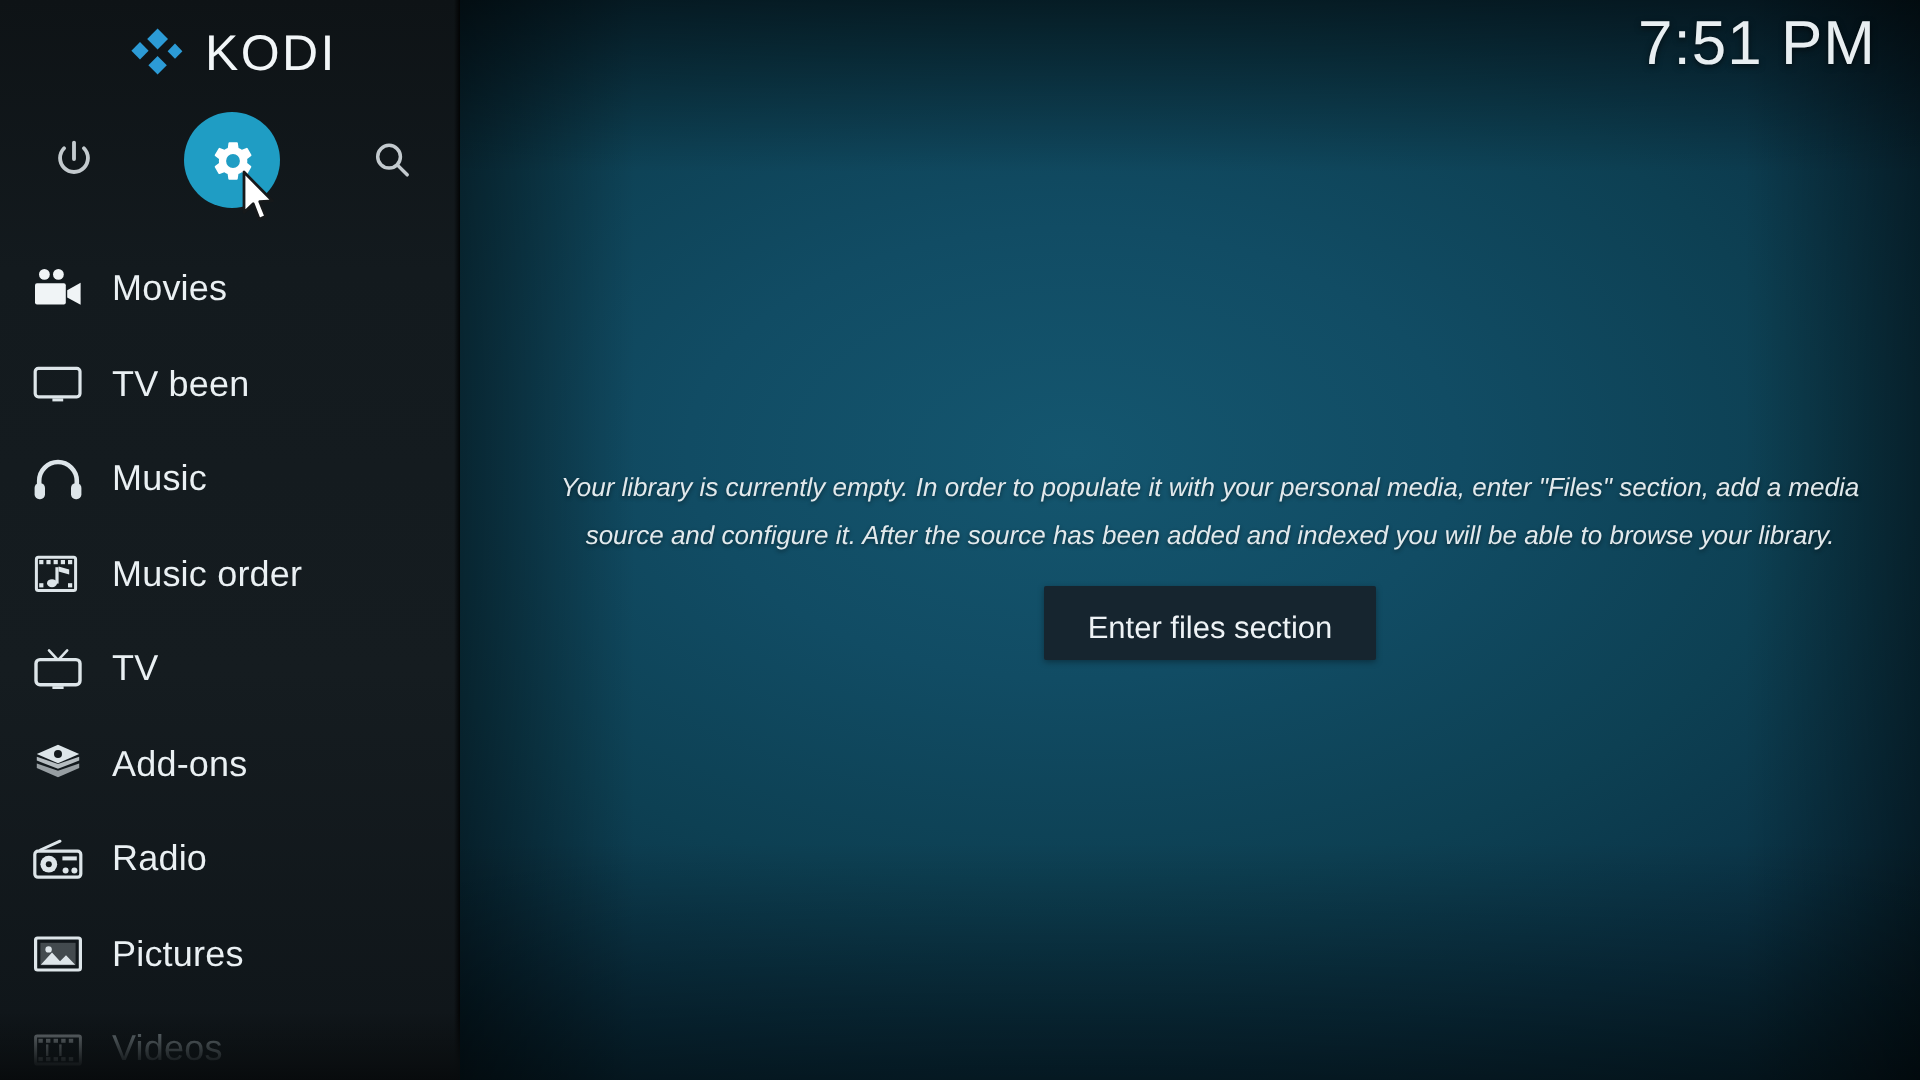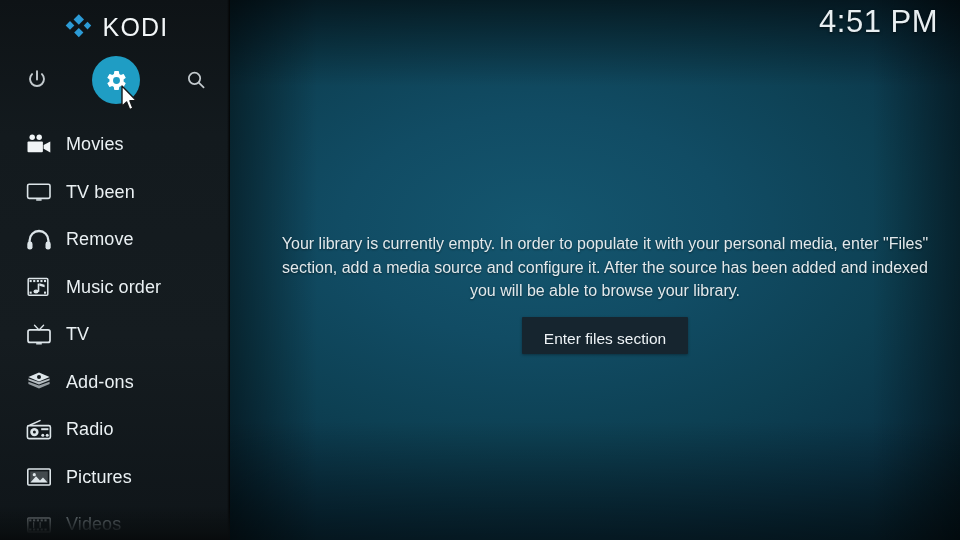--- a/index.html
+++ b/index.html
@@ -63,27 +63,28 @@
     align-items:center;
     justify-content:flex-start;
   }
   .empty-block {
     position:absolute;
     top:232px;
     left:40px; right:20px;
     text-align:center;
   }
   .empty-msg {
-    font-size:16px;
+    font-size:13px;
     line-height:23.5px;
     color:#e2e9ec;
     max-width:660px;
     margin:0 auto;
     font-weight:400;
     text-shadow:0 1px 2px rgba(0,0,0,0.45);
+    font-style:italic;
   }
   .btn-row {
     margin-top:14px;
     display:flex;
     justify-content:center;
     gap:19px;
   }
   .btn {
     background:#16252f;
     color:#eef3f6;
@@ -166,21 +167,21 @@
   .menu {
     position:absolute;
     left:0; top:121px;
     width:230px;
   }
   .menu-item {
     position:relative;
     height:47.5px;
     display:flex;
     align-items:center;
-    padding-left:24px;
+    padding-left:14px;
     cursor:pointer;
   }
   .menu-icon {
     width:30px; height:26px;
     flex:0 0 auto;
     display:flex; align-items:center; justify-content:center;
     margin-right:12px;
   }
   .menu-icon svg { display:block; }
   .menu-label {
@@ -201,21 +202,21 @@
     z-index:9;
   }
 </style>
 </head>
 <body>
 
 <div id="app">
 
   <div class="main-bg"></div>
 
-  <div class="clock">4:51 PM</div>
+  <div class="clock">7:51 PM</div>
 
   <div class="content">
     <div class="empty-block">
       <div class="empty-msg">Your library is currently empty. In order to populate it with your personal media, enter "Files" section, add a media source and configure it. After the source has been added and indexed you will be able to browse your library.</div>
       <div class="btn-row">
         <button class="btn">Enter files section</button>
       </div>
     </div>
   </div>
 
@@ -297,21 +298,21 @@
       </div>
 
       <div class="menu-item">
         <span class="menu-icon">
           <svg width="26" height="22" viewBox="0 0 26 22">
             <path d="M3.6 15.2 L3.6 11.4 A9.4 9.4 0 0 1 22.4 11.4 L22.4 15.2" fill="none" stroke="#dde5e9" stroke-width="2.3" stroke-linecap="round"></path>
             <rect x="1.3" y="12.6" width="5.2" height="8.0" rx="2.4" fill="#dde5e9"></rect>
             <rect x="19.5" y="12.6" width="5.2" height="8.0" rx="2.4" fill="#dde5e9"></rect>
           </svg>
         </span>
-        <span class="menu-label">Remove</span>
+        <span class="menu-label">Music</span>
       </div>
 
       <div class="menu-item">
         <span class="menu-icon">
           <svg width="26" height="22" viewBox="0 0 26 22">
             <rect x="2.2" y="2.6" width="19.6" height="16.6" rx="1" fill="none" stroke="#dde5e9" stroke-width="1.5"></rect>
             <g fill="#dde5e9">
               <rect x="3.6" y="4.0" width="2.1" height="2.1"></rect>
               <rect x="7.2" y="4.0" width="2.1" height="2.1"></rect>
               <rect x="10.8" y="4.0" width="2.1" height="2.1"></rect>

